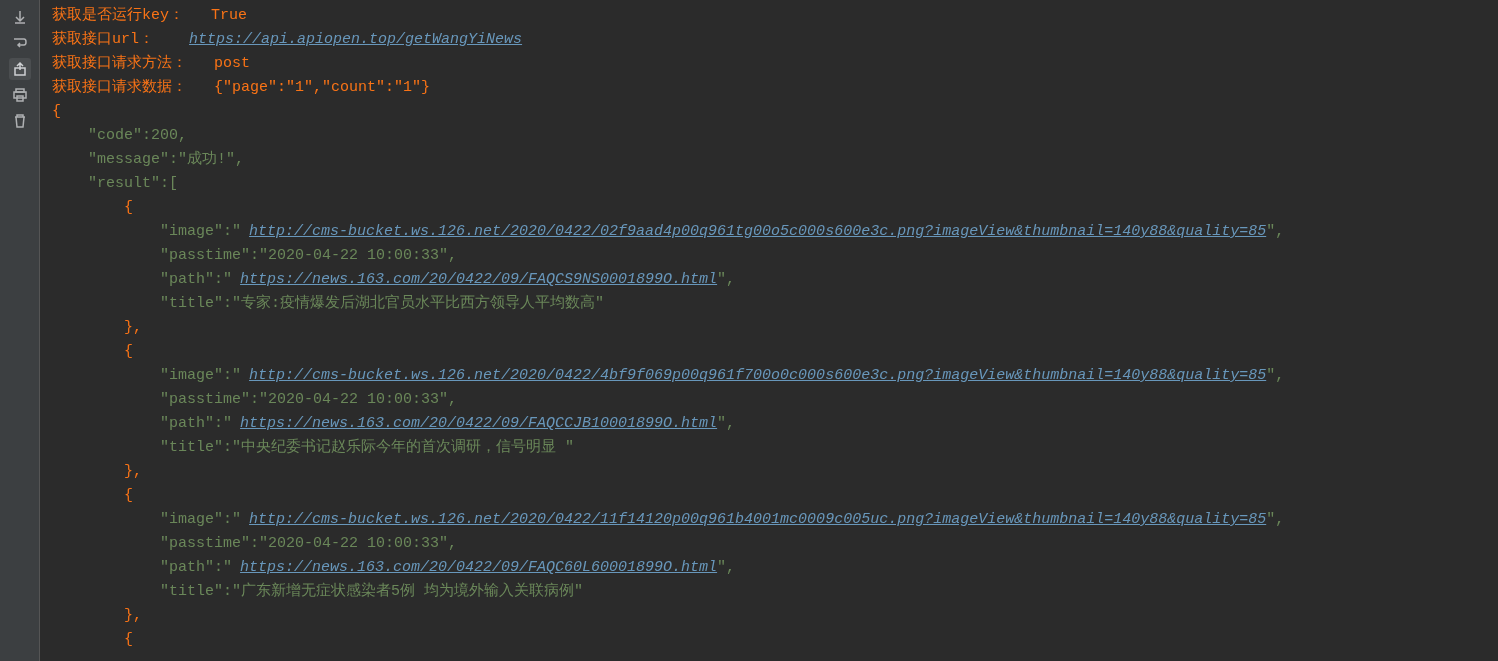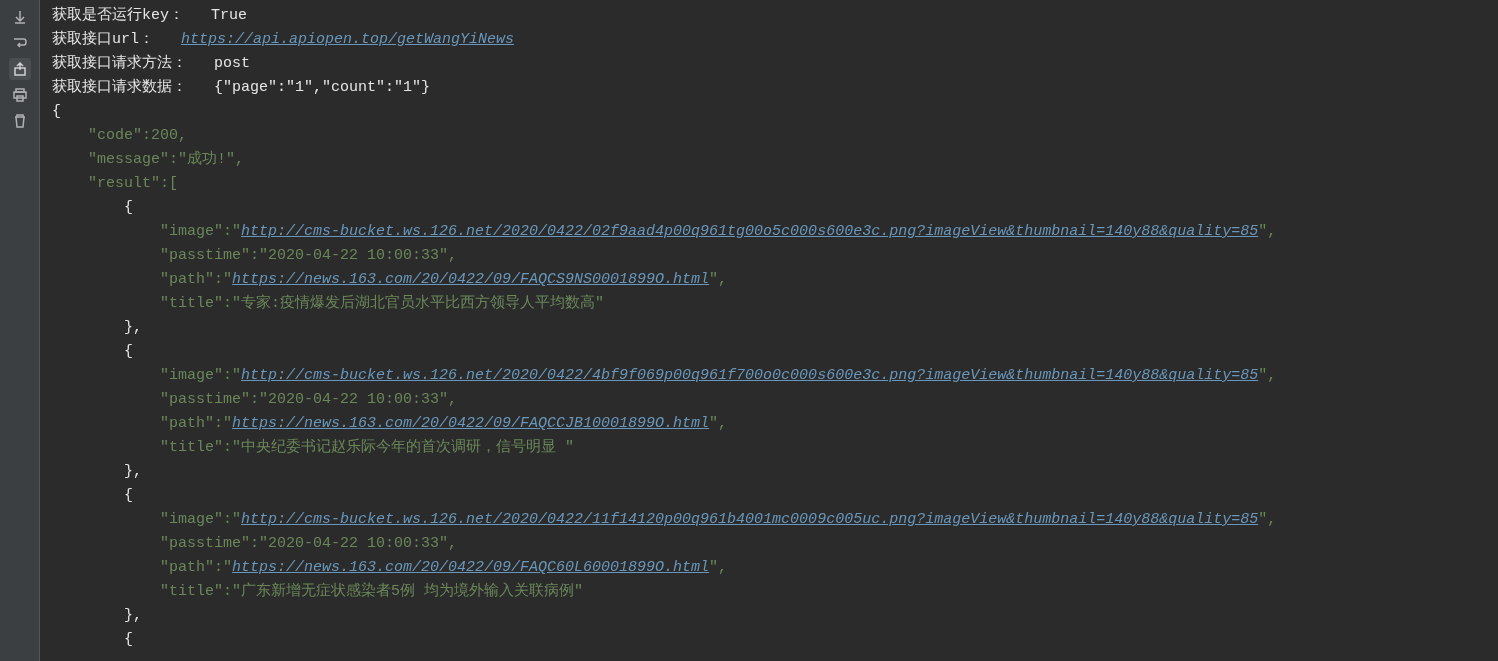--- a/index.html
+++ b/index.html
@@ -42,25 +42,26 @@
     position:absolute;
     left:40px; top:0; right:0; bottom:0;
     background:#2b2b2b;
     padding:4px 12px;
     white-space:pre;
     overflow:hidden;
     color:#bbbbbb;
   }
   .line { display:block; }
   .key { color:#6a8759; }
-  .plain { color:#e5e5e5; }
+  .plain { color:#f97316; }
   .link {
     color:#6897bb;
     font-style:italic;
     text-decoration:underline;
+    margin-left:8px;
   }
 </style>
 </head>
 <body>
 
 <div class="gutter">
   <div class="gutter-icon">
     <svg viewBox="0 0 16 16" fill="none" stroke="#afb1b3" stroke-width="1.5">
       <path d="M8 2 L8 12 M4 8 L8 12 L12 8"></path>
       <line x1="3" y1="14" x2="13" y2="14"></line>

